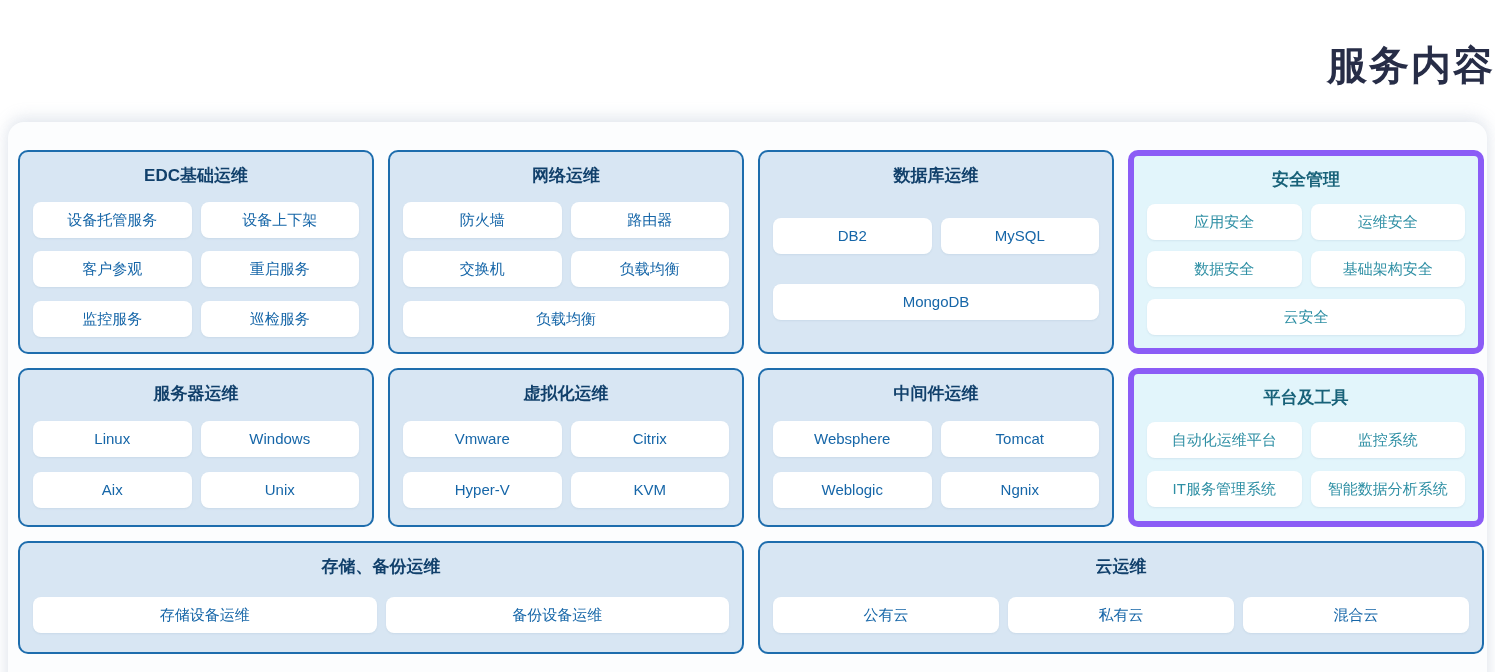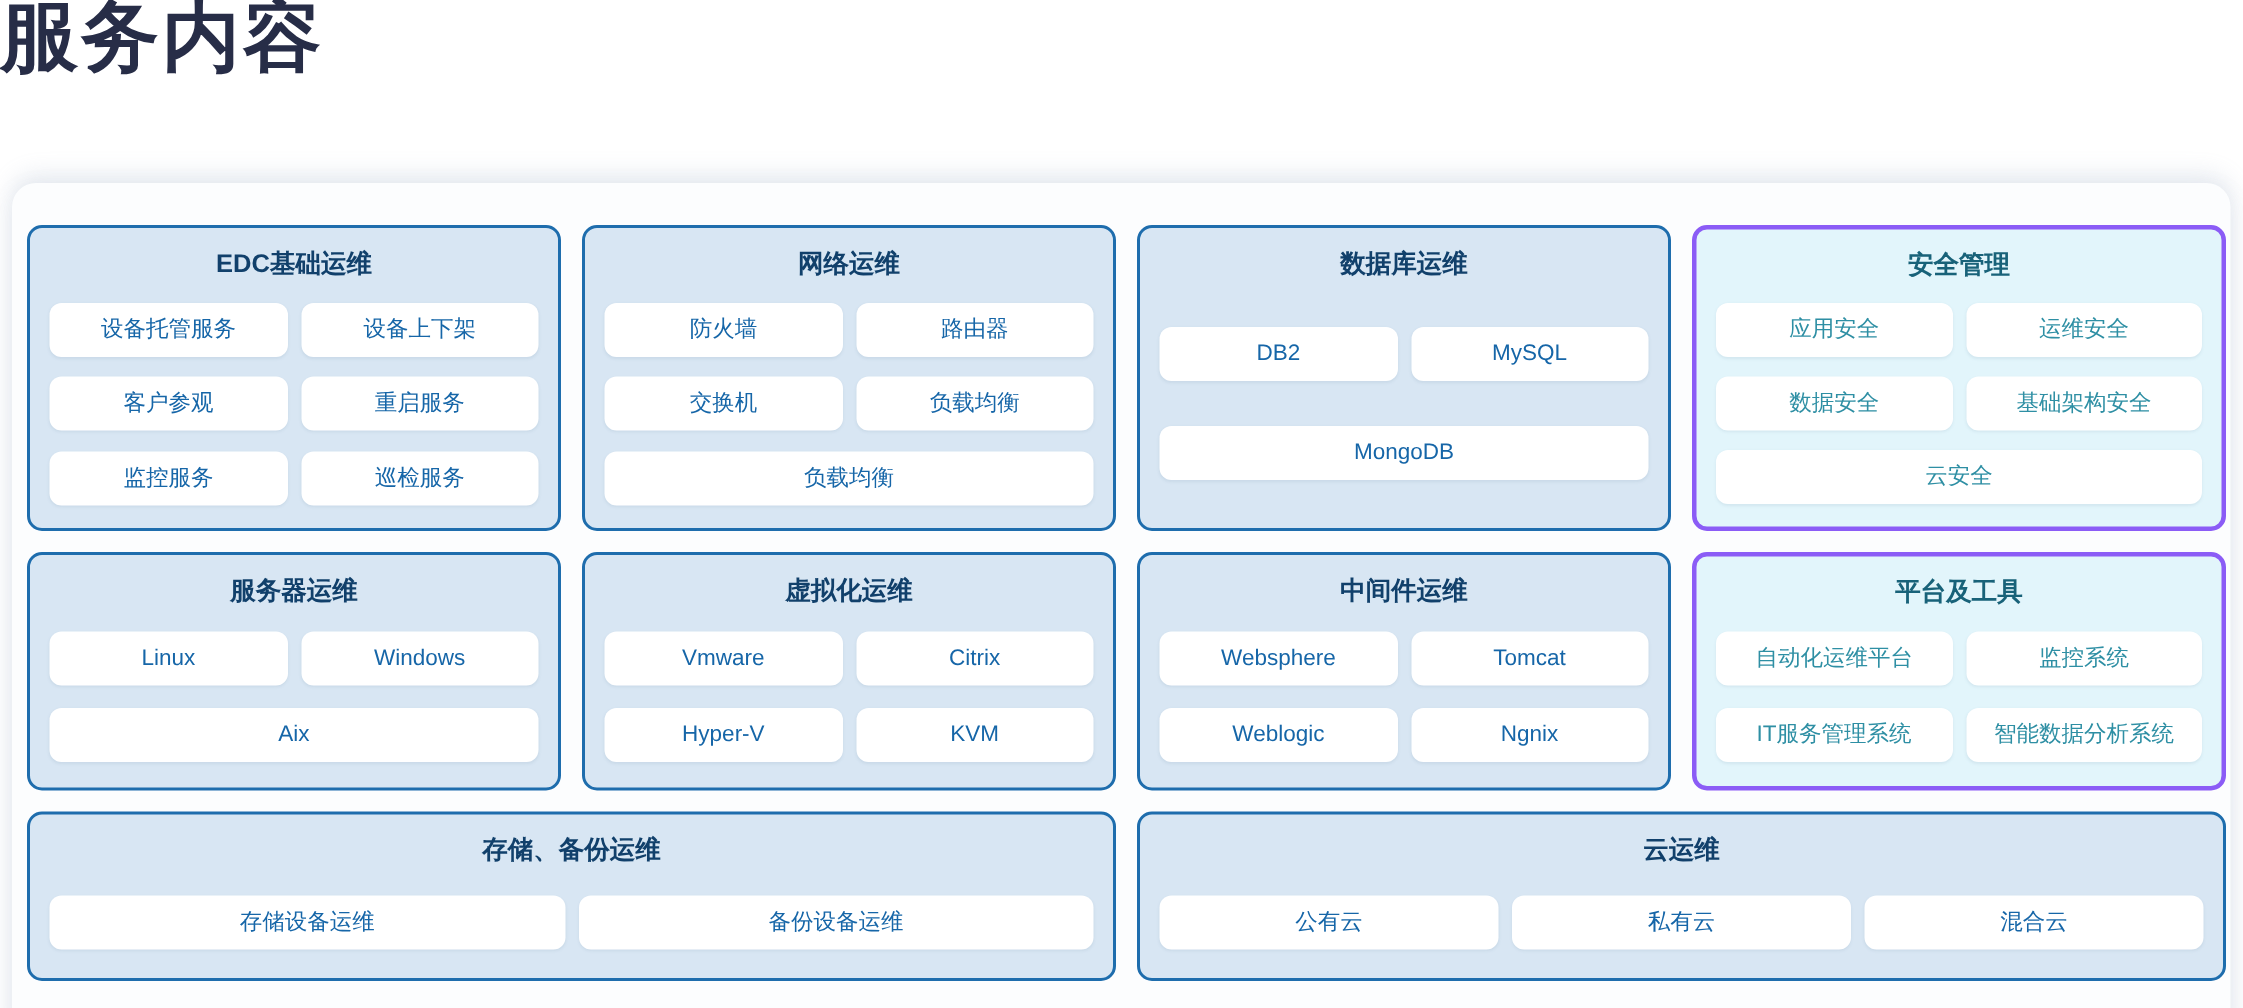--- a/index.html
+++ b/index.html
@@ -3,22 +3,23 @@
 <meta charset="utf-8">
 <style>
   * { margin: 0; padding: 0; box-sizing: border-box; }
   html, body {
     width: 1495px; height: 672px;
     background: #ffffff;
     overflow: hidden;
     font-family: "Liberation Sans", "DejaVu Sans", sans-serif;
   }
   .page-title {
-    text-align: left;
-    font-size: 52px;
+    margin-top: 40px;
+    text-align: right;
+    font-size: 40px;
     font-weight: bold;
     letter-spacing: 2px;
     color: #272d47;
     height: 50px;
     line-height: 50px;
   }
   .panel {
     position: absolute;
     top: 122px; left: 8px; right: 8px;
     height: 580px;
@@ -40,21 +41,21 @@
     flex-direction: column;
     padding: 0 13px;
   }
   .card.span2 { grid-column: span 2; }
   .card.blue {
     background: #d8e6f3;
     border: 2px solid #1e6dad;
   }
   .card.teal {
     background: #e2f5fb;
-    border: 3px solid #8b5cf6;
+    border: 6px solid #8b5cf6;
   }
   .card-title {
     flex: 0 0 auto;
     margin-top: 12px;
     text-align: center;
     font-size: 17px;
     font-weight: bold;
     line-height: 24px;
   }
   .card.blue .card-title { color: #11406b; }
@@ -158,20 +159,21 @@
 
     <div class="card blue">
       <div class="card-title">服务器运维</div>
       <div class="pill-rows">
         <div class="pill-row">
           <div class="pill">Linux</div>
           <div class="pill">Windows</div>
         </div>
         <div class="pill-row">
           <div class="pill">Aix</div>
+          <div class="pill">Unix</div>
         </div>
       </div>
     </div>
 
     <div class="card blue">
       <div class="card-title">虚拟化运维</div>
       <div class="pill-rows">
         <div class="pill-row">
           <div class="pill">Vmware</div>
           <div class="pill">Citrix</div>

